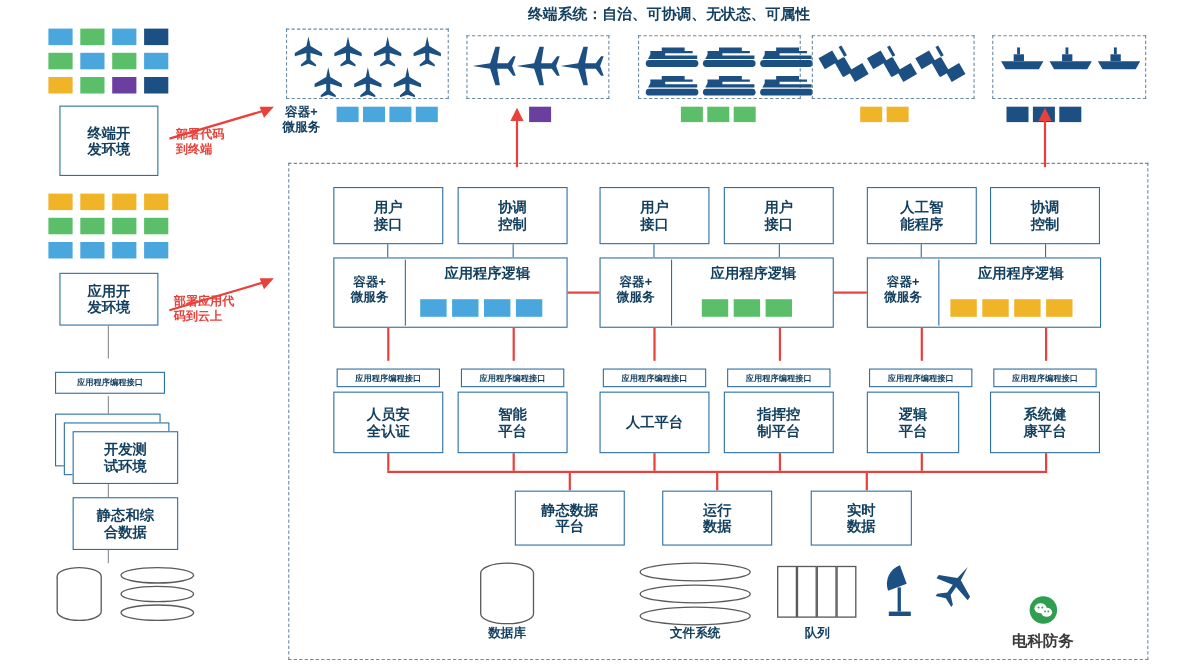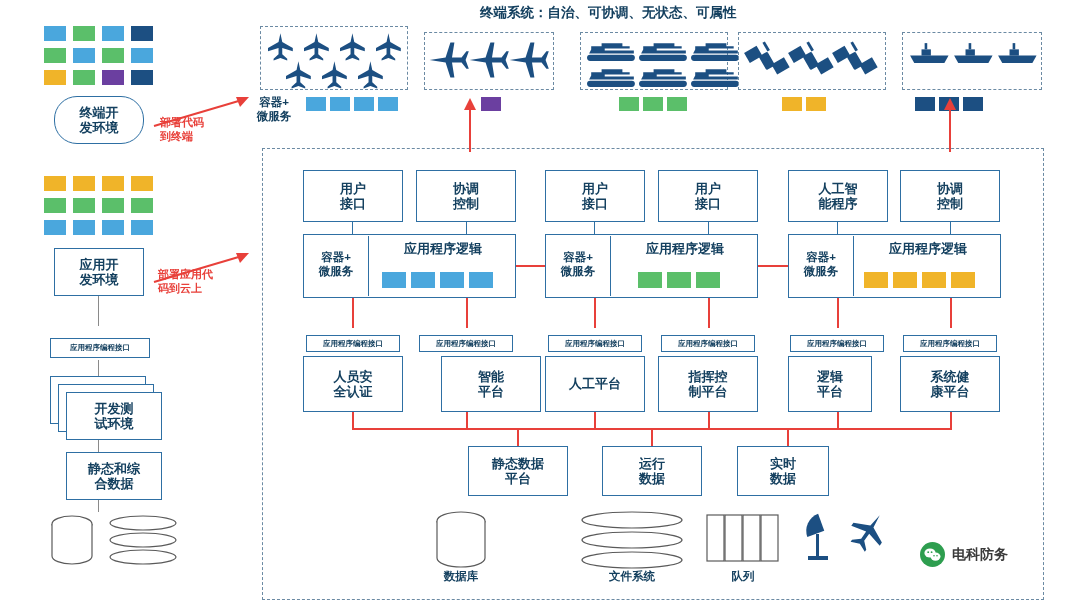--- a/index.html
+++ b/index.html
@@ -50,21 +50,21 @@
     position:absolute;font-size:11px;color:#e8403a;font-weight:bold;
     line-height:1.25;text-align:left;white-space:nowrap;margin-top:24px;
   }
   .sq{position:absolute;}
   .line{position:absolute;background:#e8403a;}
   .bline{position:absolute;background:#2e6fa3;}
   .grayline{position:absolute;background:#8a8a8a;}
   svg{display:block;overflow:visible;}
 
   .wm{
-    position:absolute;display:flex;align-items:center;gap:7px;
+    position:absolute;display:flex;align-items:center;gap:7px;flex-direction:column;
   }
   .wm-circle{
     width:25px;height:25px;border-radius:50%;background:#2e9e4f;
     display:flex;align-items:center;justify-content:center;
   }
   .wm-text{font-size:14px;font-weight:bold;color:#3a3a3a;}
 
   .micro{
     position:absolute;font-size:11.5px;font-weight:bold;color:#14405f;
     line-height:1.25;text-align:center;
@@ -87,21 +87,21 @@
     <div class="sq" style="left:29px;top:22px;width:22px;height:15px;background:#4aa7dd;"></div>
     <div class="sq" style="left:58px;top:22px;width:22px;height:15px;background:#5bbf6a;"></div>
     <div class="sq" style="left:87px;top:22px;width:22px;height:15px;background:#4aa7dd;"></div>
 
     <div class="sq" style="left:0px;top:44px;width:22px;height:15px;background:#f0b429;"></div>
     <div class="sq" style="left:29px;top:44px;width:22px;height:15px;background:#5bbf6a;"></div>
     <div class="sq" style="left:58px;top:44px;width:22px;height:15px;background:#6b3fa0;"></div>
     <div class="sq" style="left:87px;top:44px;width:22px;height:15px;background:#1c4f82;"></div>
   </div>
 
-  <div class="box" style="left:54px;top:96px;width:90px;height:48px;flex-direction:column;border-radius:23px;">
+  <div class="box" style="left:54px;top:96px;width:90px;height:64px;flex-direction:column;">
     <span>终端开</span>
     <span>发环境</span>
   </div>
 
   <svg class="abs" style="left:150px;top:88px;width:105px;height:45px;">
     <line x1="4" y1="38" x2="92" y2="12" stroke="#e8403a" stroke-width="2"></line>
     <polygon points="99,9 86,9 90,19" fill="#e8403a"></polygon>
   </svg>
   <div class="redlbl" style="left:160px;top:92px;">
     <div>部署代码</div>
@@ -414,21 +414,21 @@
   <div class="api" style="left:419px;top:335px;width:94px;height:17px;">应用程序编程接口</div>
   <div class="api" style="left:548px;top:335px;width:94px;height:17px;">应用程序编程接口</div>
   <div class="api" style="left:661px;top:335px;width:94px;height:17px;">应用程序编程接口</div>
   <div class="api" style="left:790px;top:335px;width:94px;height:17px;">应用程序编程接口</div>
   <div class="api" style="left:903px;top:335px;width:94px;height:17px;">应用程序编程接口</div>
 
   <div class="box" style="left:303px;top:356px;width:100px;height:56px;flex-direction:column;">
     <span>人员安</span>
     <span>全认证</span>
   </div>
-  <div class="box" style="left:416px;top:356px;width:100px;height:56px;flex-direction:column;margin-left:25px;">
+  <div class="box" style="left:416px;top:356px;width:100px;height:56px;flex-direction:column;">
     <span>智能</span>
     <span>平台</span>
   </div>
   <div class="box" style="left:545px;top:356px;width:100px;height:56px;flex-direction:row;">
     <span>人工</span>
     <span>平台</span>
   </div>
   <div class="box" style="left:658px;top:356px;width:100px;height:56px;flex-direction:column;">
     <span>指挥控</span>
     <span>制平台</span>

